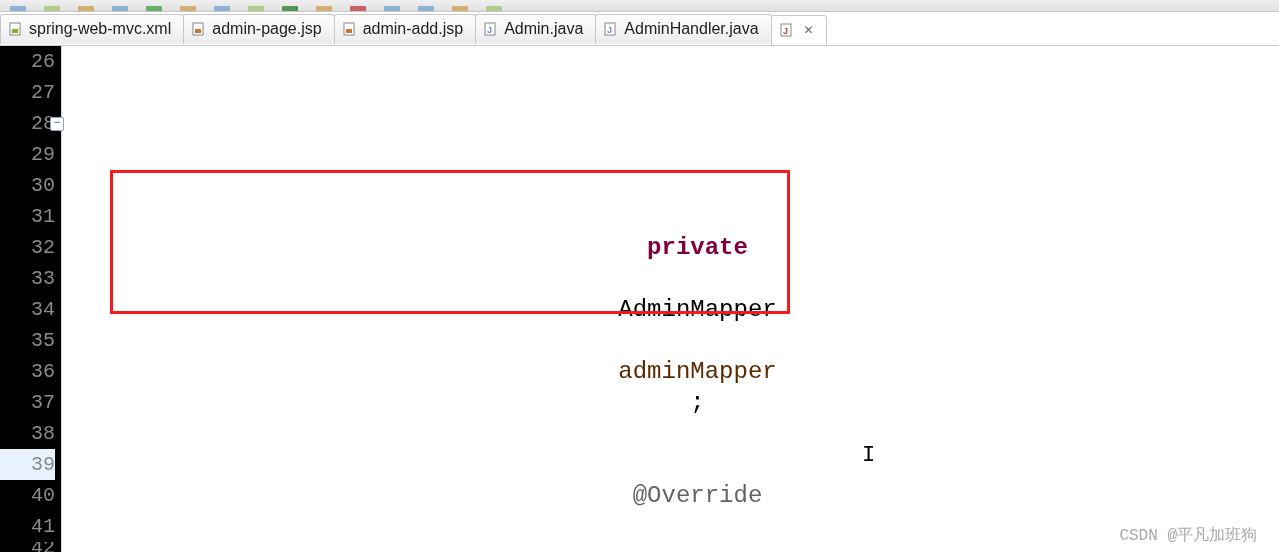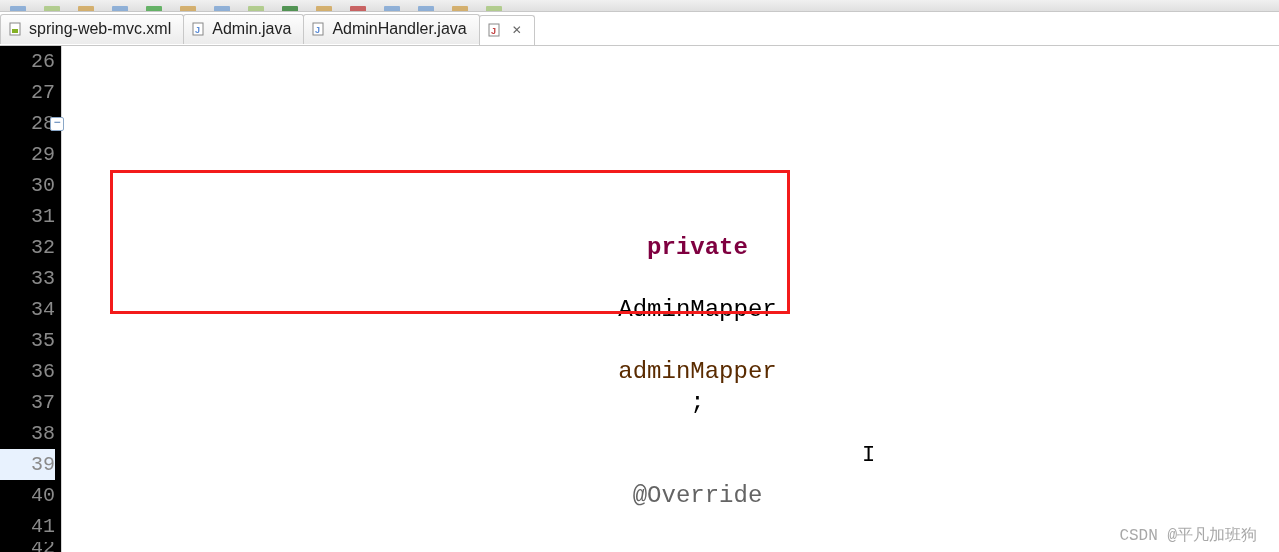--- a/index.html
+++ b/index.html
@@ -140,20 +140,38 @@
 
 <div class="tabs">
   <div class="tab">
     <span class="file-icon">
       <svg viewBox="0 0 14 14">
           <rect x="1" y="1" width="10" height="12" fill="#fff" stroke="#888"></rect>
           <rect x="3" y="7" width="6" height="4" fill="#84b024"></rect>
         </svg>
     </span>
     <span>spring-web-mvc.xml</span>
+  </div>
+  <div class="tab">
+    <span class="file-icon">
+      <svg viewBox="0 0 14 14">
+          <rect x="1" y="1" width="10" height="12" fill="#fff" stroke="#888"></rect>
+          <rect x="3" y="7" width="6" height="4" fill="#c97737"></rect>
+        </svg>
+    </span>
+    <span>admin-page.jsp</span>
+  </div>
+  <div class="tab">
+    <span class="file-icon">
+      <svg viewBox="0 0 14 14">
+          <rect x="1" y="1" width="10" height="12" fill="#fff" stroke="#888"></rect>
+          <rect x="3" y="7" width="6" height="4" fill="#c97737"></rect>
+        </svg>
+    </span>
+    <span>admin-add.jsp</span>
   </div>
   <div class="tab">
     <span class="file-icon">
       <svg viewBox="0 0 14 14">
           <rect x="1" y="1" width="10" height="12" fill="#fff" stroke="#888"></rect>
           <text x="3" y="11" font-size="9" fill="#5a8bd6" font-family="Arial" font-weight="bold">J</text>
         </svg>
     </span>
     <span>Admin.java</span>
   </div>

